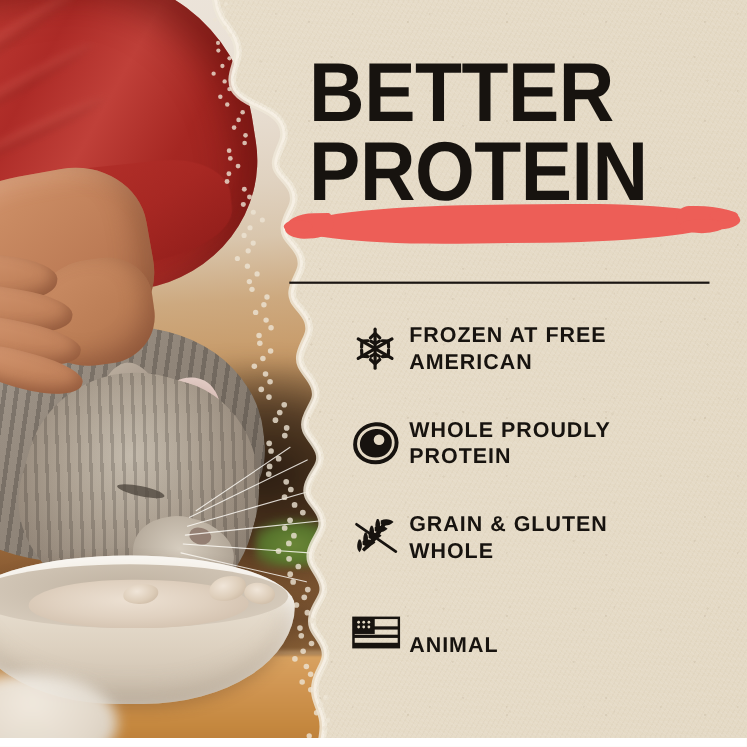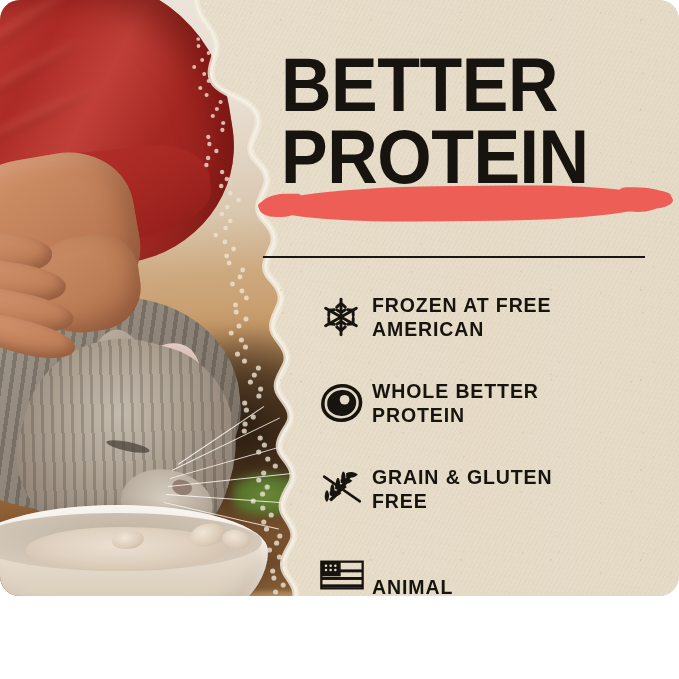--- a/index.html
+++ b/index.html
@@ -8,24 +8,23 @@
     padding: 0;
     background: #ffffff;
   }
   body {
     font-family: "Liberation Sans", sans-serif;
   }
 
   .ad-card {
     position: relative;
     width: 679px;
-    height: 596px;
+    height: 671px;
     overflow: hidden;
     background: #E4D9C4;
-    border-radius: 20px;
   }
 
   
   .photo-pane {
     position: absolute;
     left: 0; top: 0;
     width: 330px;
     height: 679px;
     overflow: hidden;
     background: #c8bca9;
@@ -688,21 +687,21 @@
 
       <div class="feature">
         <div class="feature-icon">
           <svg width="44" height="40" viewBox="0 0 68 62" fill="none">
             <path d="M33 3 C49 2 64 14 64 30 C64 47 50 59 33 59 C16 59 3 48 3 33 C3 16 17 4 33 3 Z" fill="#17130f" stroke="#17130f" stroke-width="3"></path>
             <path d="M33 9 C46 8 58 17 58 30 C58 43 47 53 33 53 C19 53 9 44 9 32 C9 19 20 10 33 9 Z" fill="none" stroke="#E4D9C4" stroke-width="4"></path>
             <circle cx="38" cy="26" r="7.5" fill="#E4D9C4"></circle>
           </svg>
         </div>
         <div class="feature-text">
-          <span>WHOLE BETTER</span><br>
+          <span>WHOLE PROUDLY</span><br>
           <span>PROTEIN</span>
         </div>
       </div>
 
       <div class="feature">
         <div class="feature-icon">
           <svg width="44" height="44" viewBox="0 0 64 64" fill="none">
             <g fill="#17130f">
               <path d="M16 50 C16 50 23 45 29 38 C35 31 41 22 45 14 L41 11 C36 19 30 28 24 35 C18 42 13 47 13 47 Z"></path>
               <path d="M38 9 C44 6 51 7 55 11 C50 16 43 17 38 14 Z"></path>
@@ -712,21 +711,21 @@
               <path d="M33 7 C30 13 30 20 34 24 C38 19 38 12 35 7 Z"></path>
               <path d="M25 16 C22 22 22 29 26 33 C30 28 30 21 27 16 Z"></path>
               <path d="M17 25 C14 31 14 38 18 42 C22 37 22 30 19 25 Z"></path>
               <path d="M9 34 C6 40 6 47 10 51 C14 46 14 39 11 34 Z"></path>
             </g>
             <line x1="6" y1="14" x2="58" y2="50" stroke="#17130f" stroke-width="3.6" stroke-linecap="round"></line>
           </svg>
         </div>
         <div class="feature-text">
           <span>GRAIN &amp; GLUTEN</span><br>
-          <span>FREE</span>
+          <span>WHOLE</span>
         </div>
       </div>
 
       <div class="feature">
         <div class="feature-icon">
           <svg width="44" height="30" viewBox="0 0 66 44" fill="none">
             <rect x="2" y="2" width="62" height="40" fill="none" stroke="#17130f" stroke-width="3.4"></rect>
             <rect x="2" y="13.6" width="62" height="4.4" fill="#17130f"></rect>
             <rect x="2" y="25" width="62" height="4.4" fill="#17130f"></rect>
             <rect x="2" y="36" width="62" height="4.4" fill="#17130f"></rect>

